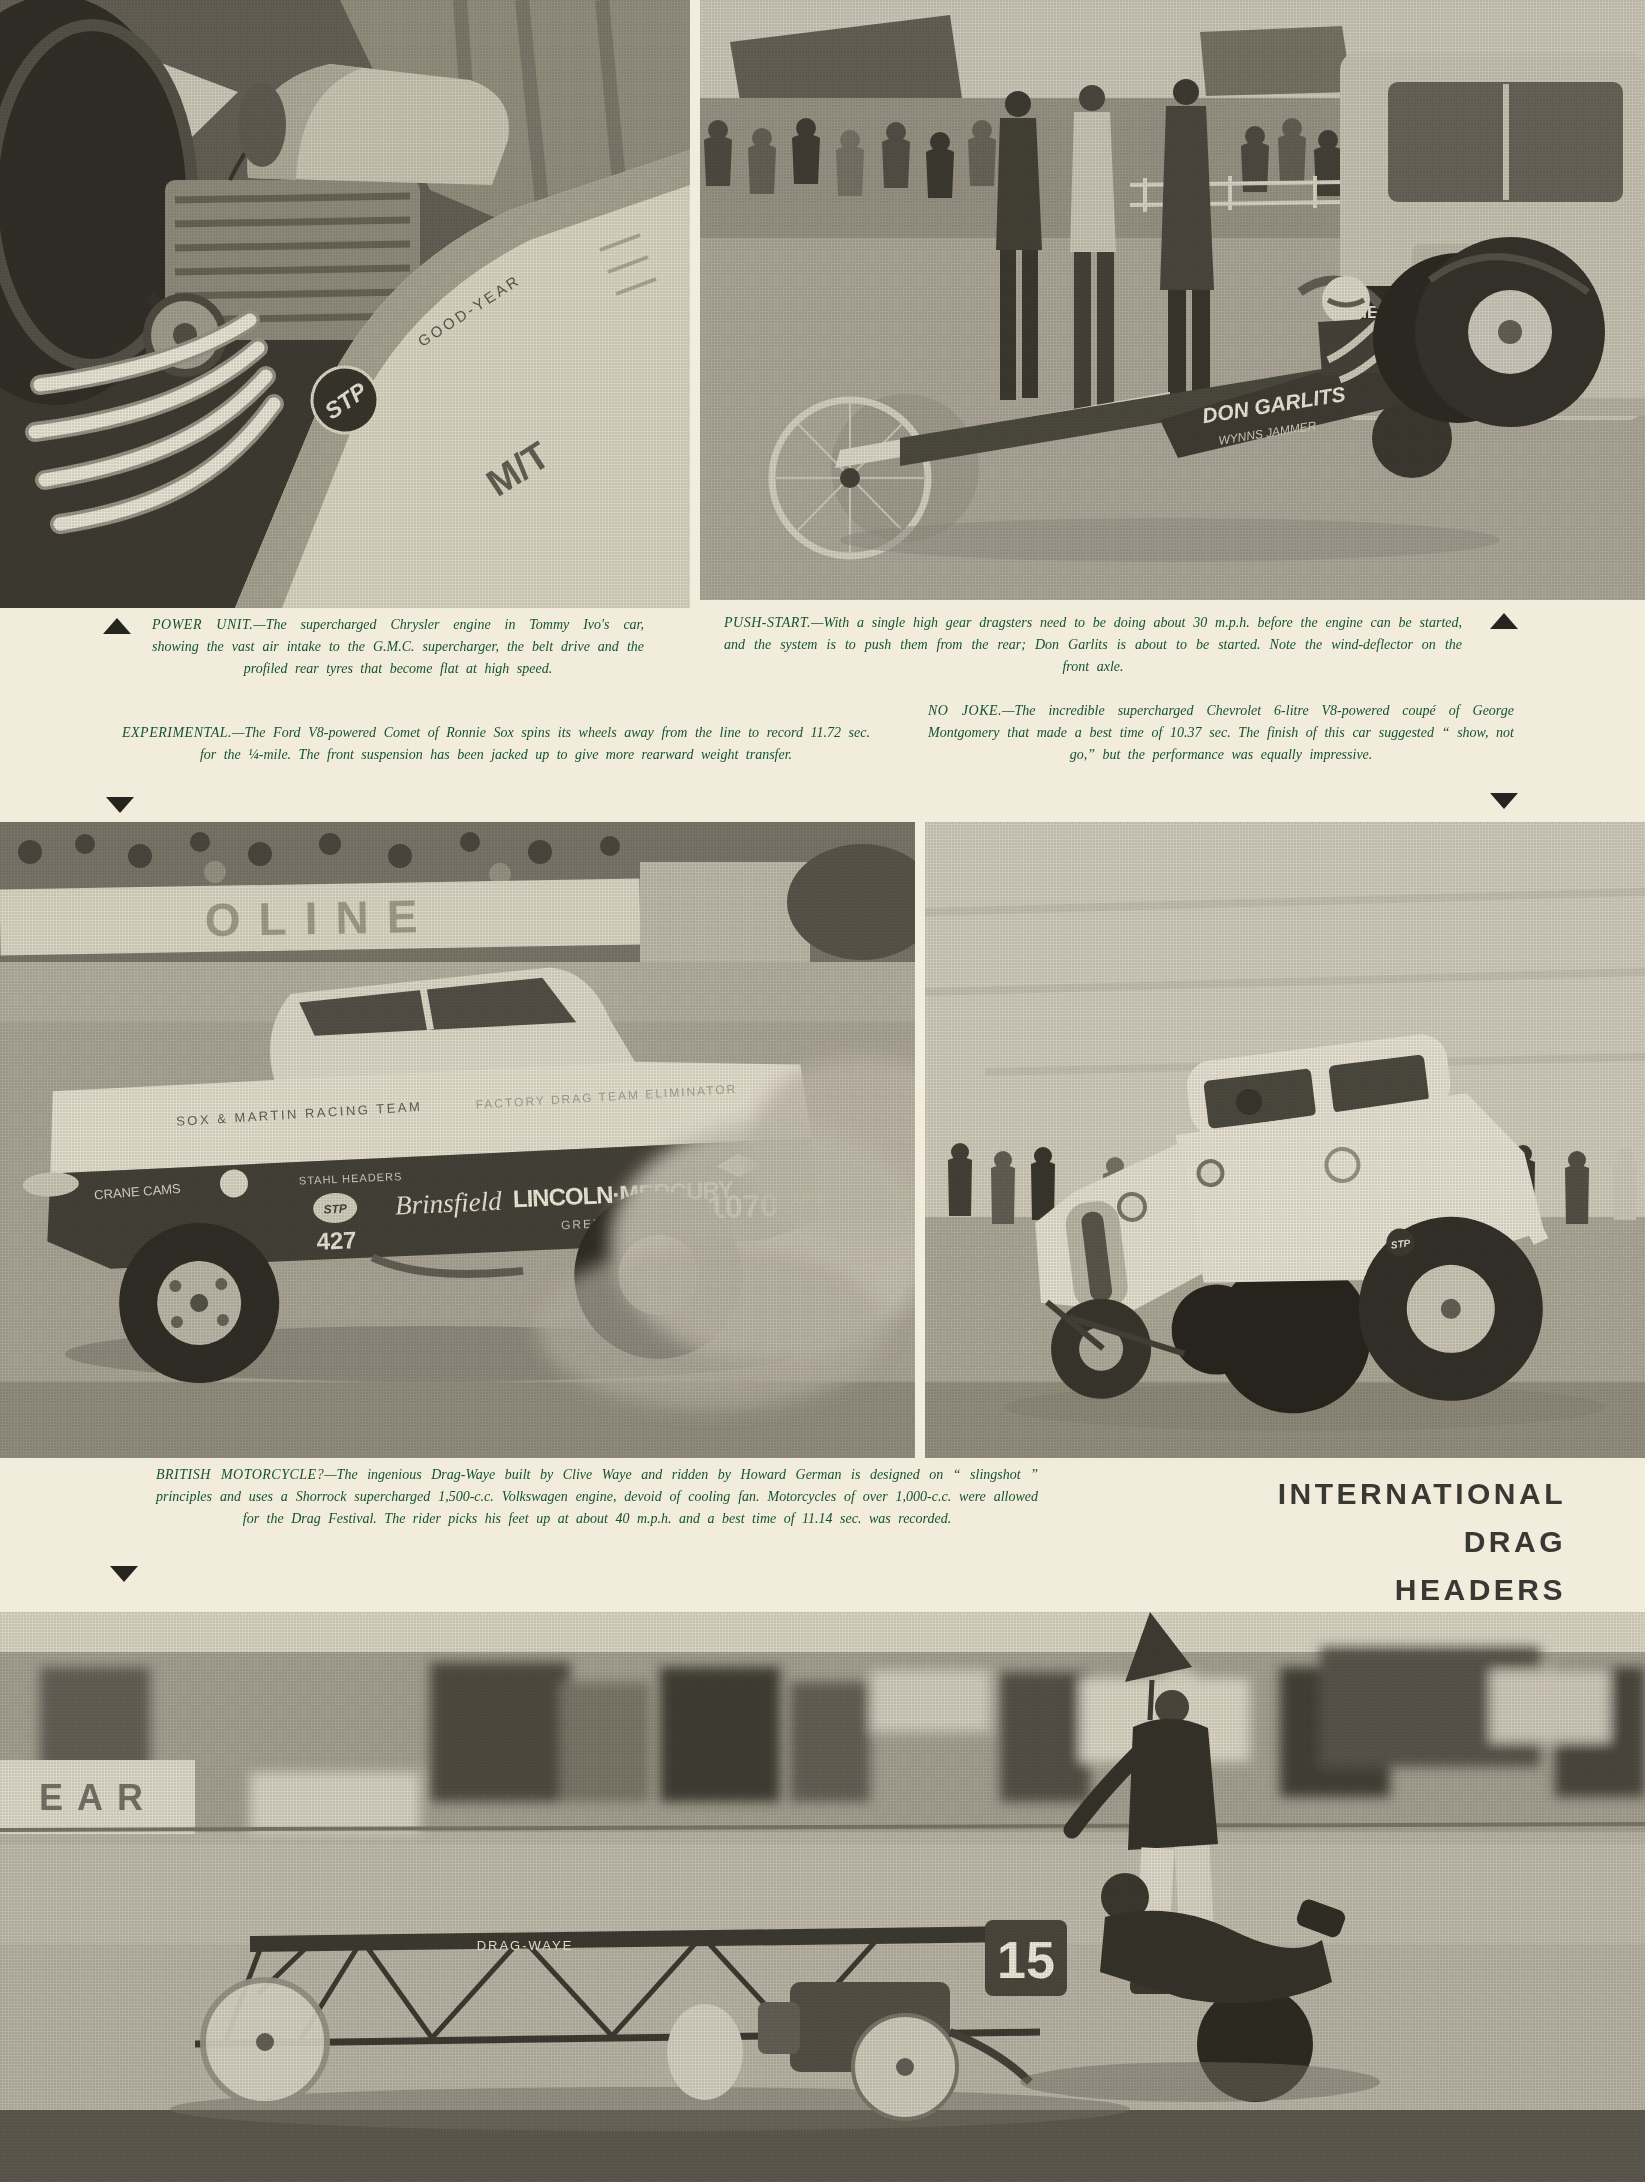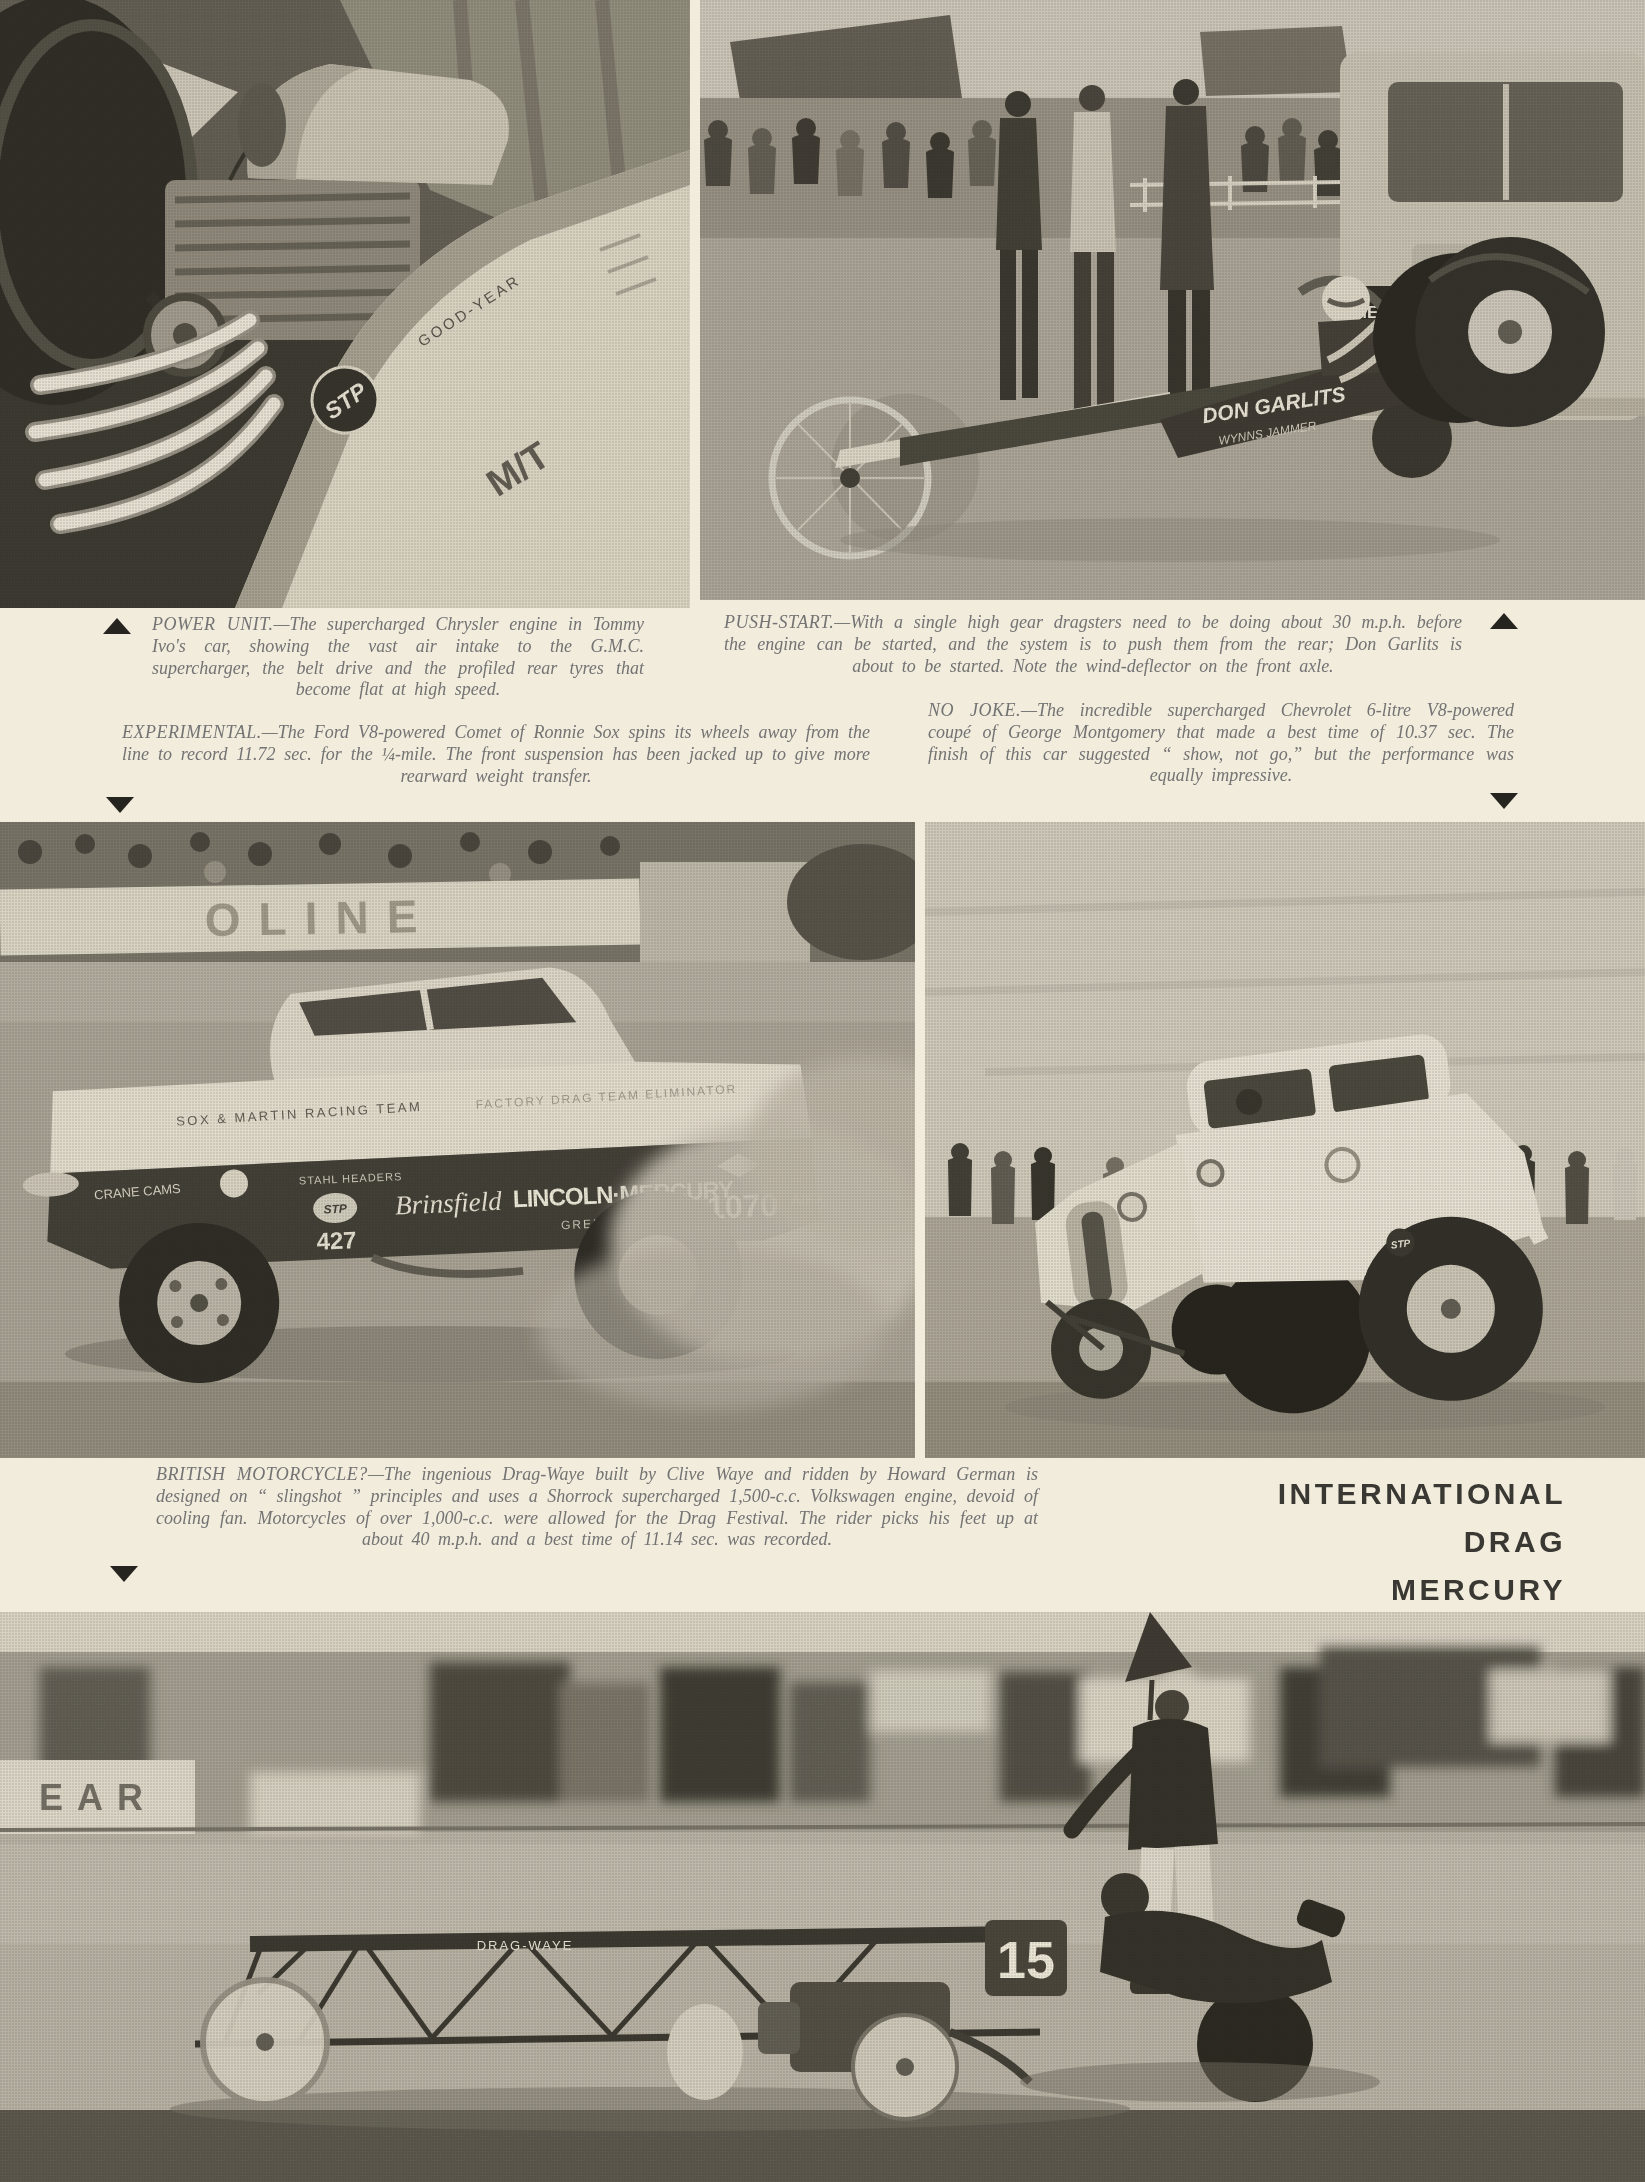--- a/index.html
+++ b/index.html
@@ -4,22 +4,22 @@
 <style>
   html,body{margin:0;padding:0;background:#d8d2c2;}
   #page{position:relative;width:1645px;height:2182px;background:#f2ecdd;overflow:hidden;
         font-family:"Liberation Serif",serif;}
   .photo{position:absolute;overflow:hidden;background:#a09c90;}
   .photo svg{display:block;}
   .tone{position:absolute;inset:0;background:rgba(205,190,155,0.10);pointer-events:none;}
   .halftone{position:absolute;inset:0;pointer-events:none;
     background-image:radial-gradient(circle at 1px 1px, rgba(35,33,28,0.10) 0.7px, transparent 1.1px);
     background-size:3px 3px;}
-  .cap{position:absolute;margin:0;color:#737373;font-style:italic;
-       font-size:18px;line-height:21.8px;text-align:justify;text-align-last:center;
+  .cap{position:absolute;margin:0;color:#14532d;font-style:italic;
+       font-size:14px;line-height:21.8px;text-align:justify;text-align-last:center;
        word-spacing:4px;}
   .cap .lead{letter-spacing:0.5px;}
   .tri{position:absolute;width:0;height:0;border-left:14px solid transparent;border-right:14px solid transparent;}
   .tri.up{border-bottom:16px solid #26241e;}
   .tri.down{border-top:16px solid #26241e;}
   #festival-heading{position:absolute;left:1158px;top:1470px;width:408px;text-align:right;
        font-family:"Liberation Sans",sans-serif;font-weight:bold;font-size:30px;line-height:48px;
        letter-spacing:3.5px;word-spacing:12px;color:#3a3833;}
   .sans{font-family:"Liberation Sans",sans-serif;}
   .serifI{font-family:"Liberation Serif",serif;font-style:italic;}
@@ -375,21 +375,21 @@
     <div class="tone"></div>
     <div class="halftone"></div>
   </div>
 
   <div class="tri down" style="left:110px;top:1566px;"></div>
 
   <p class="cap" style="left:156px;top:1464px;width:882px;"><span class="lead">BRITISH MOTORCYCLE?</span><span>—The ingenious Drag-Waye built by Clive Waye and ridden by Howard German is designed on “ slingshot ” principles and uses a Shorrock supercharged 1,500-c.c. Volkswagen engine, devoid of cooling fan. Motorcycles of over 1,000-c.c. were allowed for the Drag Festival. The rider picks his feet up at about 40 m.p.h. and a best time of 11.14 sec. was recorded.</span></p>
 
   <div id="festival-heading">
     <div>INTERNATIONAL DRAG</div>
-    <div>MERCURY</div>
+    <div>HEADERS</div>
   </div>
 
   <div class="photo" id="ph-e" style="left:0;top:1612px;width:1645px;height:570px;">
     <svg viewBox="0 0 1645 570" width="1645" height="570">
       <defs>
           <filter id="blE" x="-30%" y="-30%" width="160%" height="160%">
             <feGaussianBlur stdDeviation="6"></feGaussianBlur>
           </filter>
         </defs>
       <rect width="1645" height="570" fill="#b3afa2"></rect>

